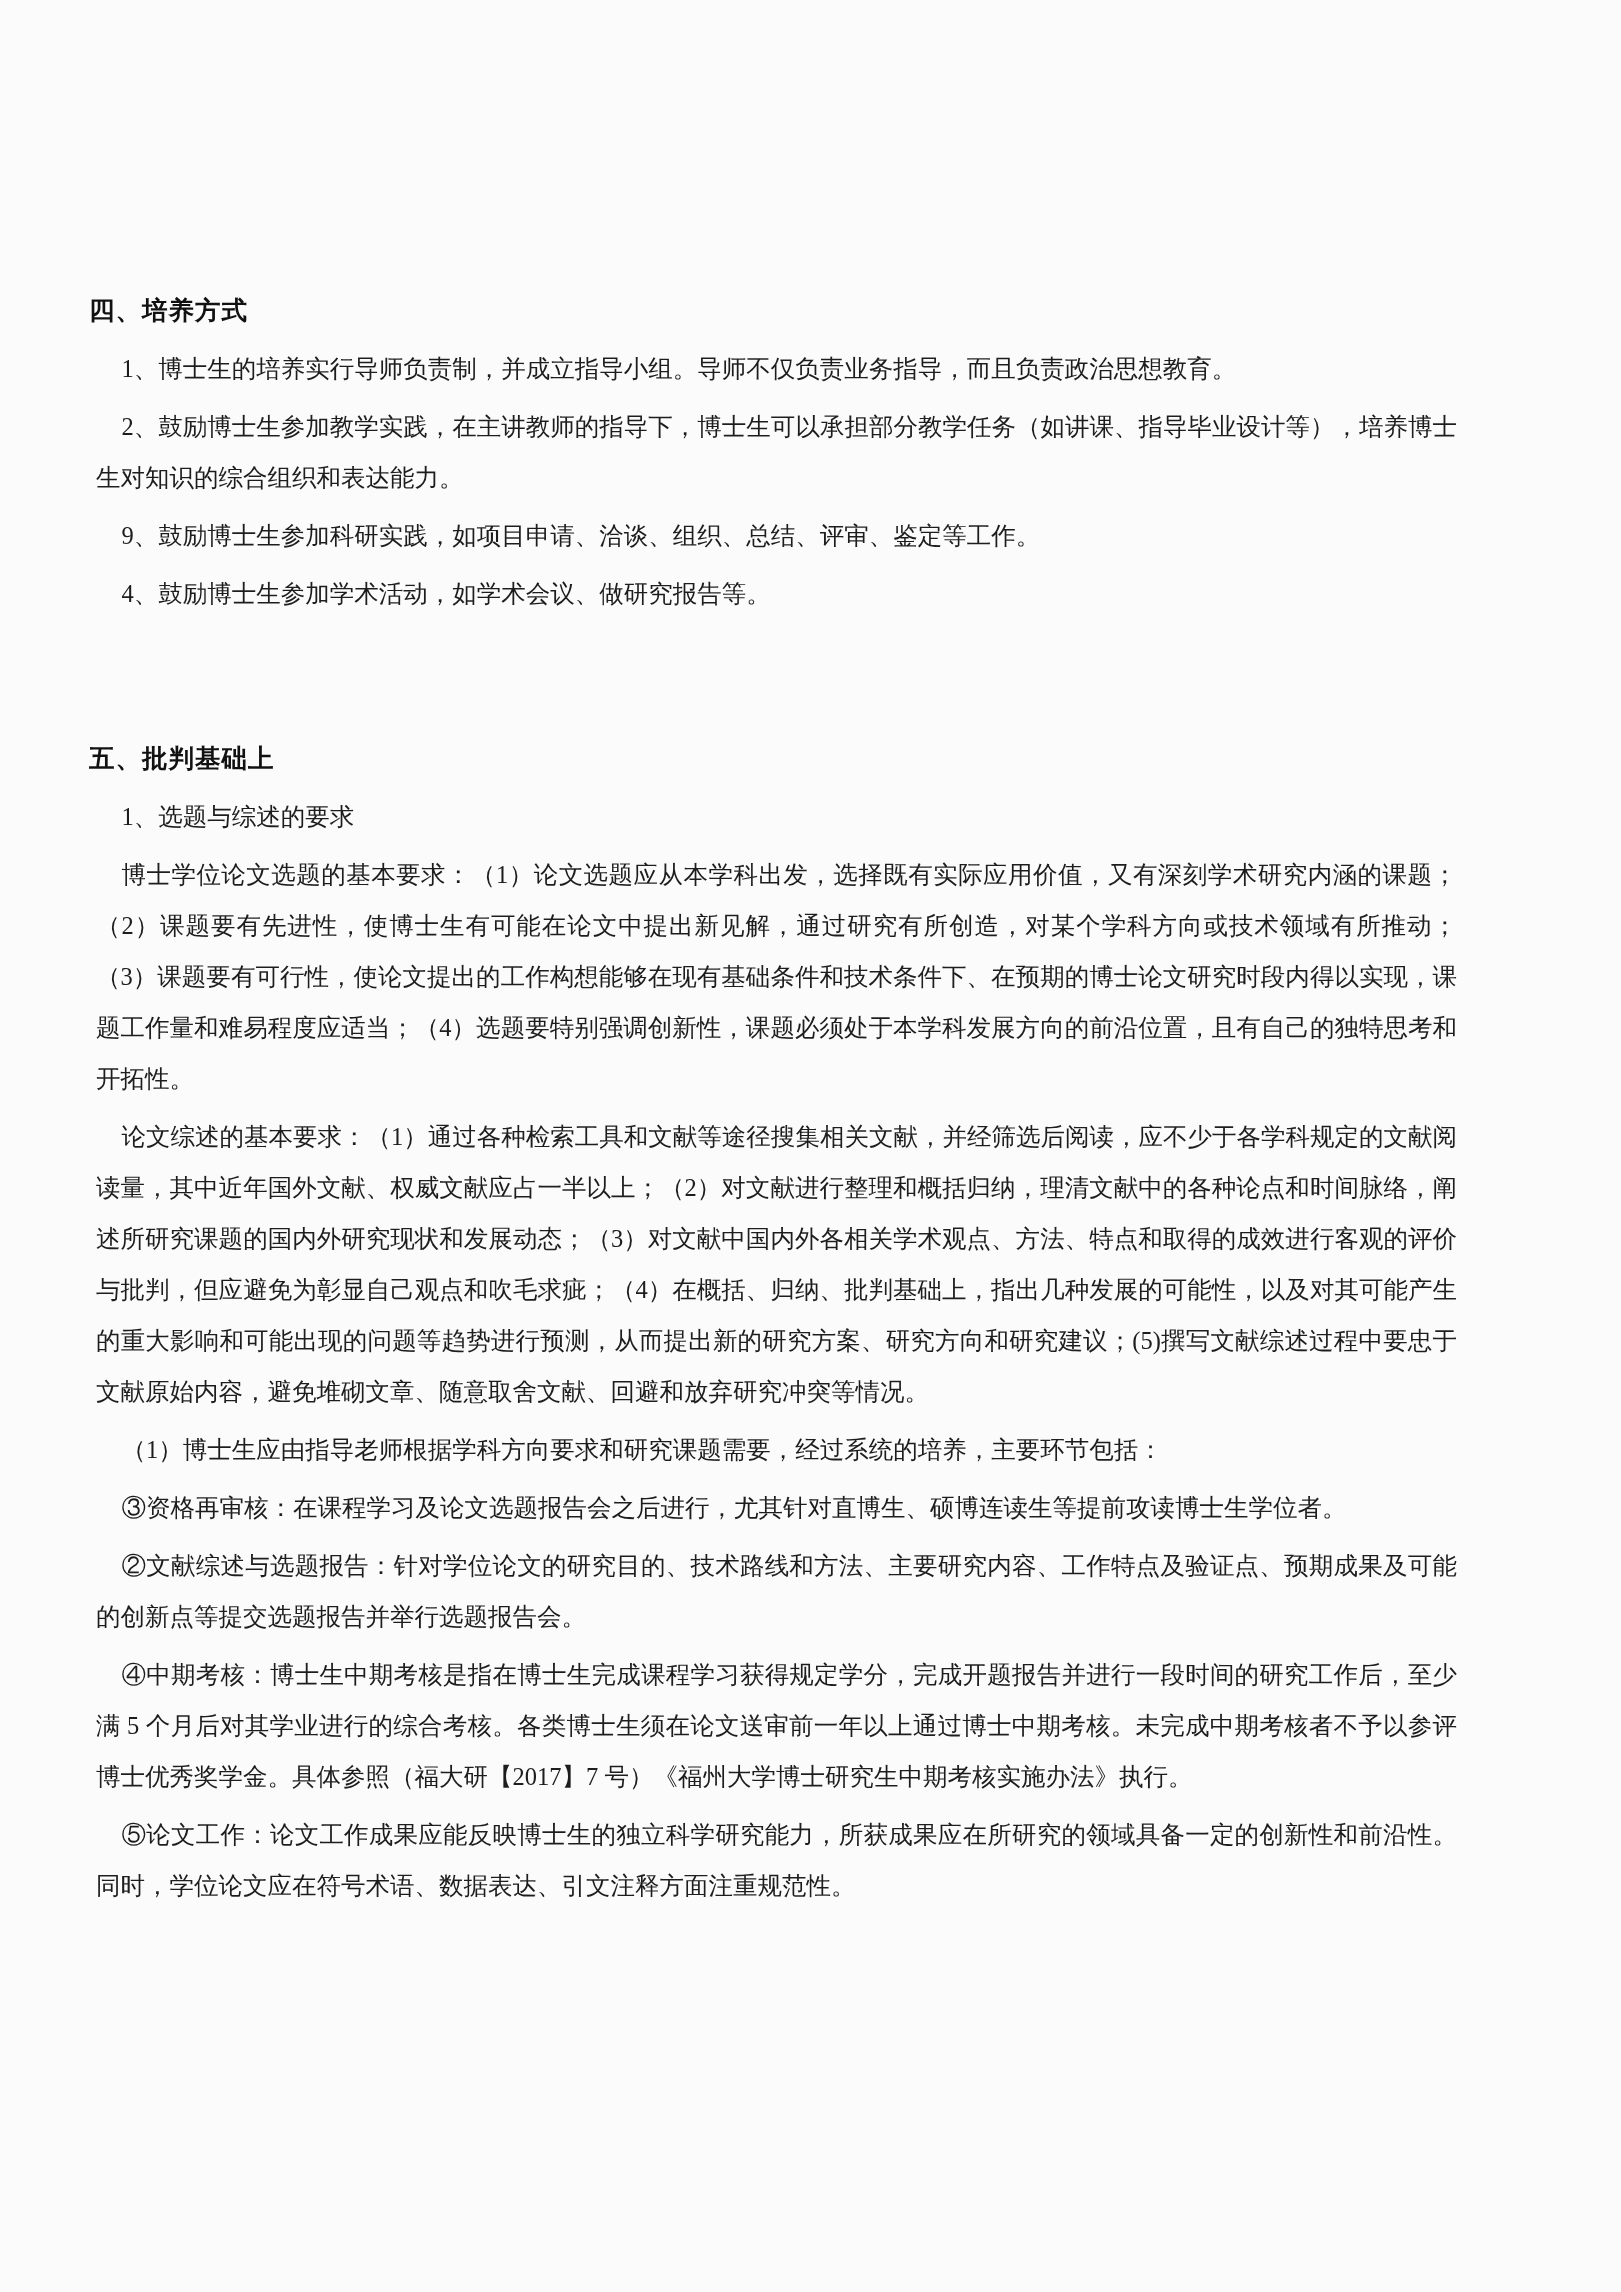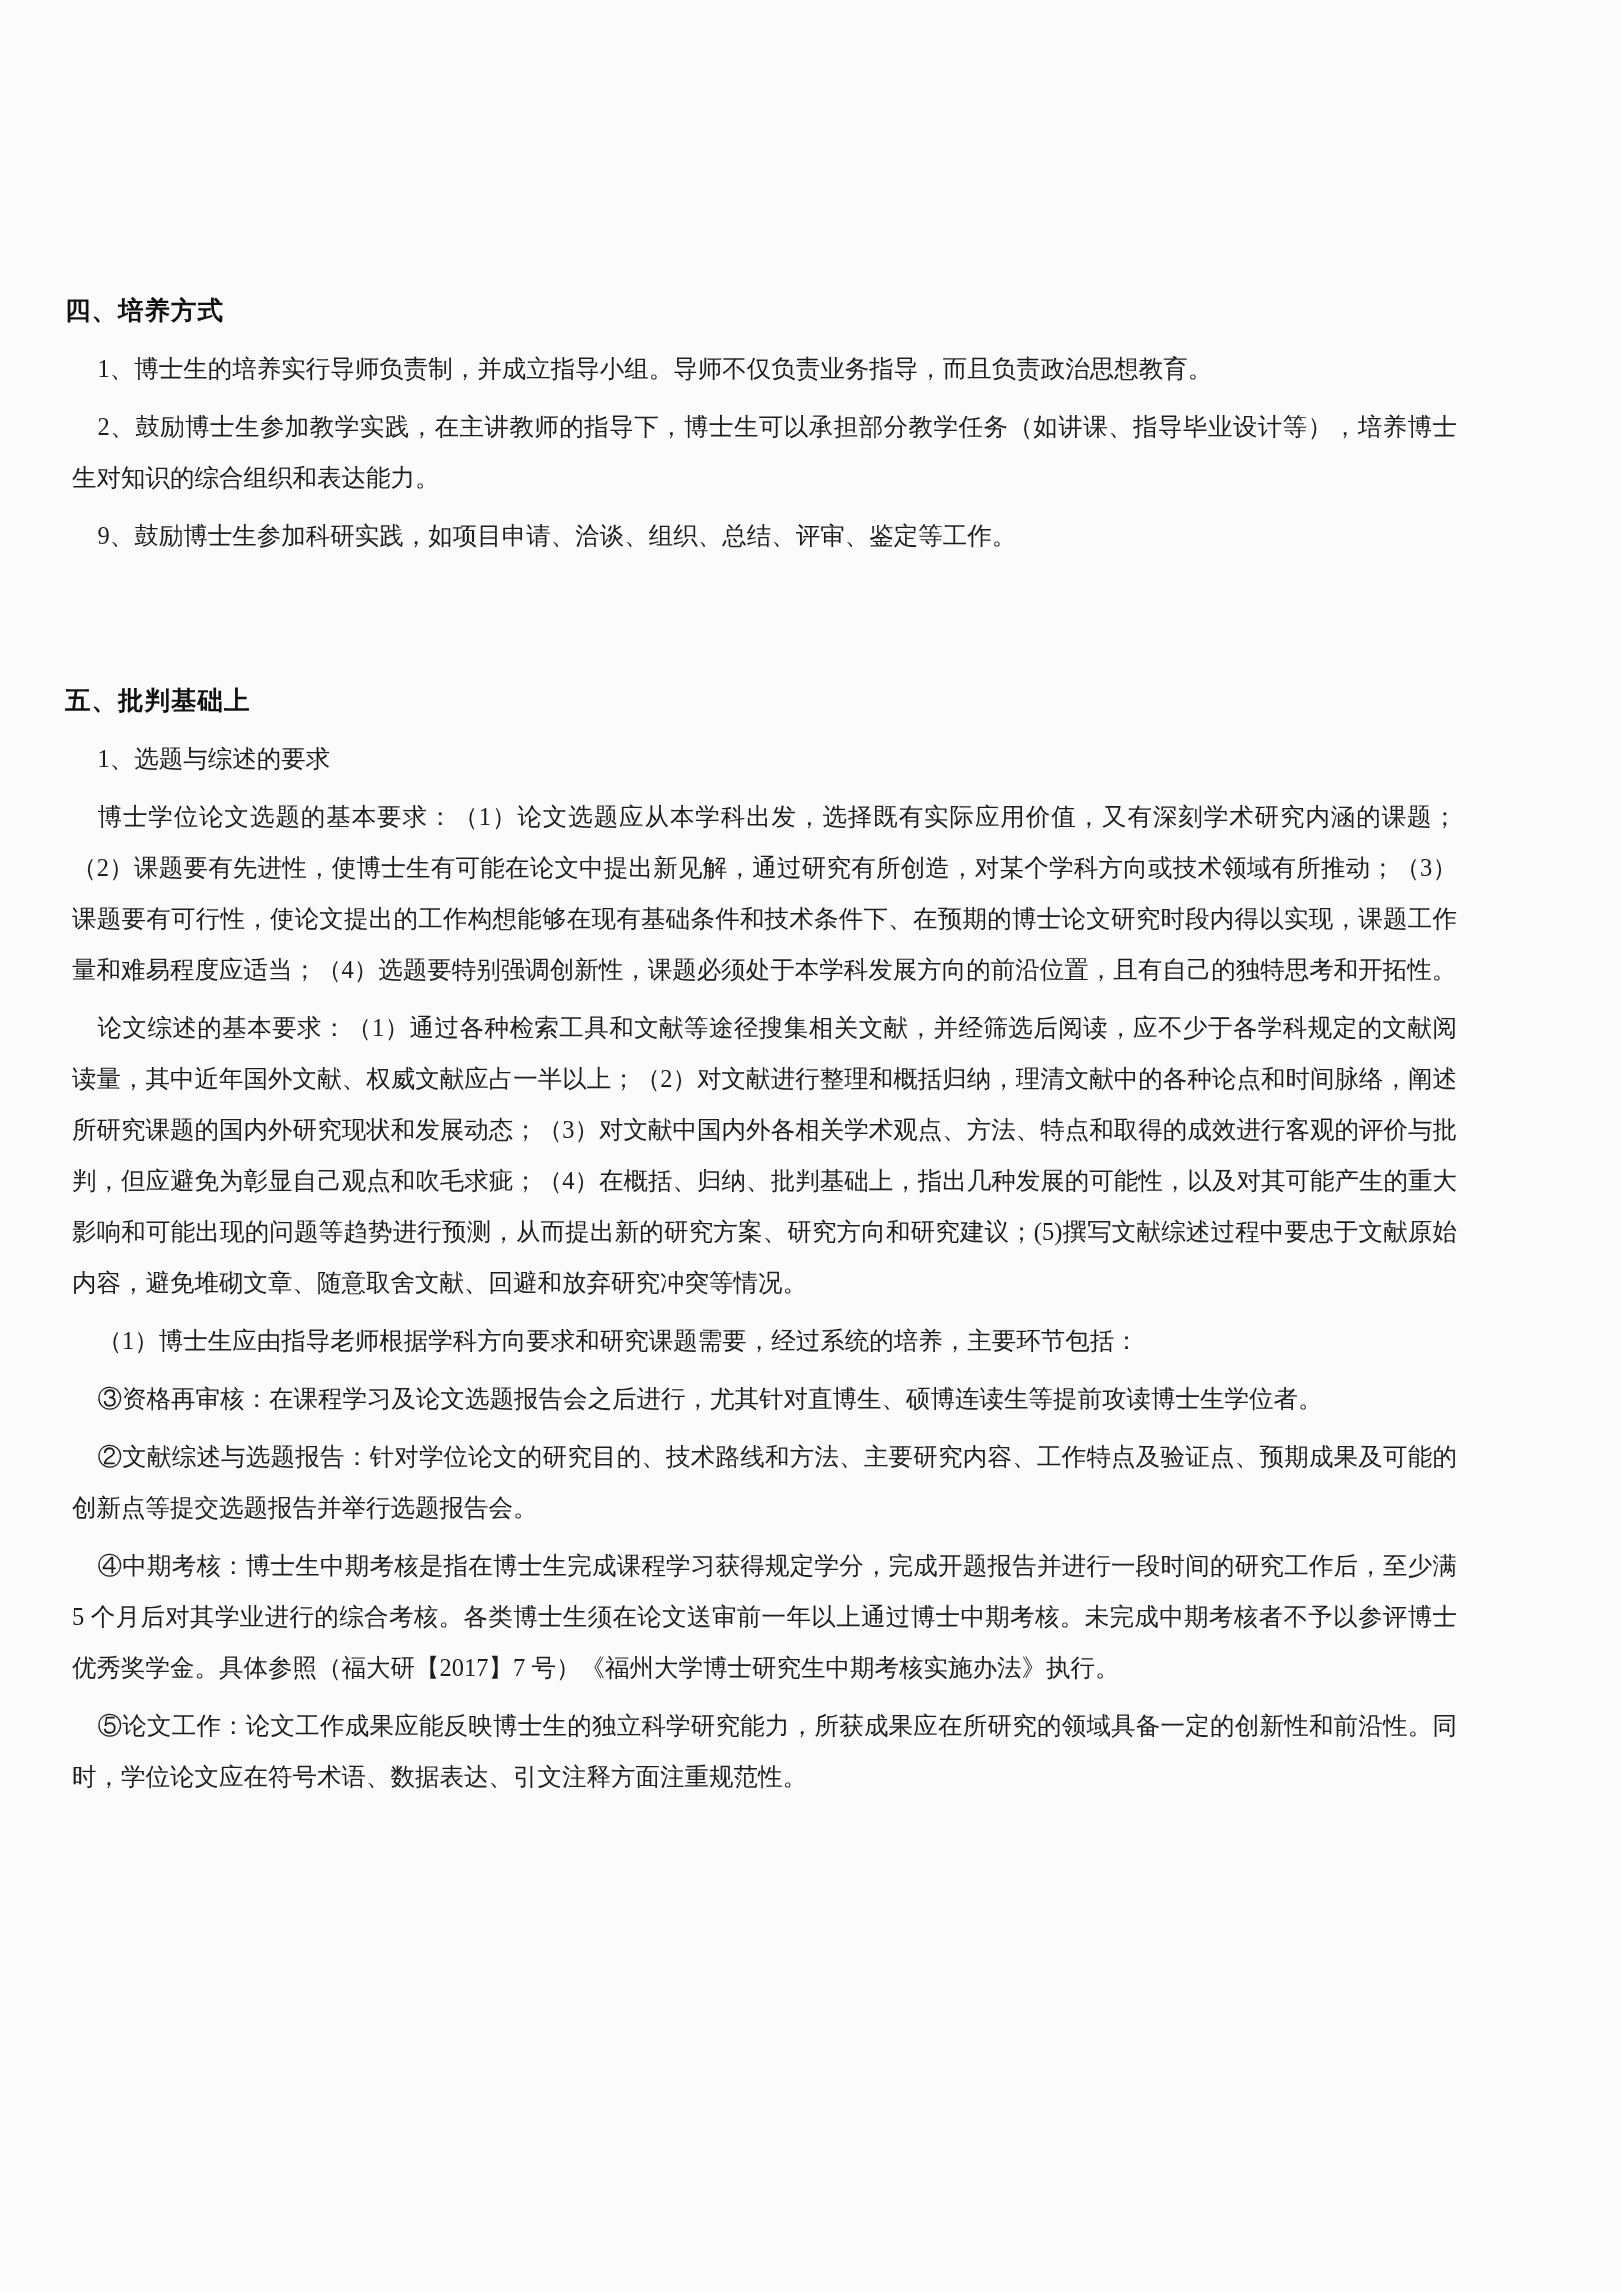--- a/index.html
+++ b/index.html
@@ -13,21 +13,21 @@
     overflow: hidden;
     position: relative;
   }
   .page {
     position: absolute;
     left: 0;
     top: 0;
     width: 1616px;
     height: 2293px;
     box-sizing: border-box;
-    padding: 285px 152px 0 65px;
+    padding: 285px 152px 0 89px;
     color: #1d1d1d;
     font-family: "Liberation Serif", "DejaVu Serif", serif;
     font-size: 24.5px;
     line-height: 51px;
     text-align: justify;
   }
   .doc-section {
     margin: 0;
   }
   .heading {
@@ -55,20 +55,21 @@
 </head>
 <body>
 
 <div class="page">
 
   <section class="doc-section sec-training">
     <h2 class="heading">四、培养方式</h2>
     <p class="para">1、博士生的培养实行导师负责制，并成立指导小组。导师不仅负责业务指导，而且负责政治思想教育。</p>
     <p class="para">2、鼓励博士生参加教学实践，在主讲教师的指导下，博士生可以承担部分教学任务（如讲课、指导毕业设计等），培养博士生对知识的综合组织和表达能力。</p>
     <p class="para">9、鼓励博士生参加科研实践，如项目申请、洽谈、组织、总结、评审、鉴定等工作。</p>
+    <p class="para">4、鼓励博士生参加学术活动，如学术会议、做研究报告等。</p>
   </section>
 
   <section class="doc-section section-gap sec-thesis">
     <h2 class="heading">五、批判基础上</h2>
     <p class="para">1、选题与综述的要求</p>
     <p class="para">博士学位论文选题的基本要求：（1）论文选题应从本学科出发，选择既有实际应用价值，又有深刻学术研究内涵的课题；（2）课题要有先进性，使博士生有可能在论文中提出新见解，通过研究有所创造，对某个学科方向或技术领域有所推动；（3）课题要有可行性，使论文提出的工作构想能够在现有基础条件和技术条件下、在预期的博士论文研究时段内得以实现，课题工作量和难易程度应适当；（4）选题要特别强调创新性，课题必须处于本学科发展方向的前沿位置，且有自己的独特思考和开拓性。</p>
     <p class="para">论文综述的基本要求：（1）通过各种检索工具和文献等途径搜集相关文献，并经筛选后阅读，应不少于各学科规定的文献阅读量，其中近年国外文献、权威文献应占一半以上；（2）对文献进行整理和概括归纳，理清文献中的各种论点和时间脉络，阐述所研究课题的国内外研究现状和发展动态；（3）对文献中国内外各相关学术观点、方法、特点和取得的成效进行客观的评价与批判，但应避免为彰显自己观点和吹毛求疵；（4）在概括、归纳、批判基础上，指出几种发展的可能性，以及对其可能产生的重大影响和可能出现的问题等趋势进行预测，从而提出新的研究方案、研究方向和研究建议；(5)撰写文献综述过程中要忠于文献原始内容，避免堆砌文章、随意取舍文献、回避和放弃研究冲突等情况。</p>
     <p class="para">（1）博士生应由指导老师根据学科方向要求和研究课题需要，经过系统的培养，主要环节包括：</p>
     <p class="para">③资格再审核：在课程学习及论文选题报告会之后进行，尤其针对直博生、硕博连读生等提前攻读博士生学位者。</p>
     <p class="para">②文献综述与选题报告：针对学位论文的研究目的、技术路线和方法、主要研究内容、工作特点及验证点、预期成果及可能的创新点等提交选题报告并举行选题报告会。</p>

